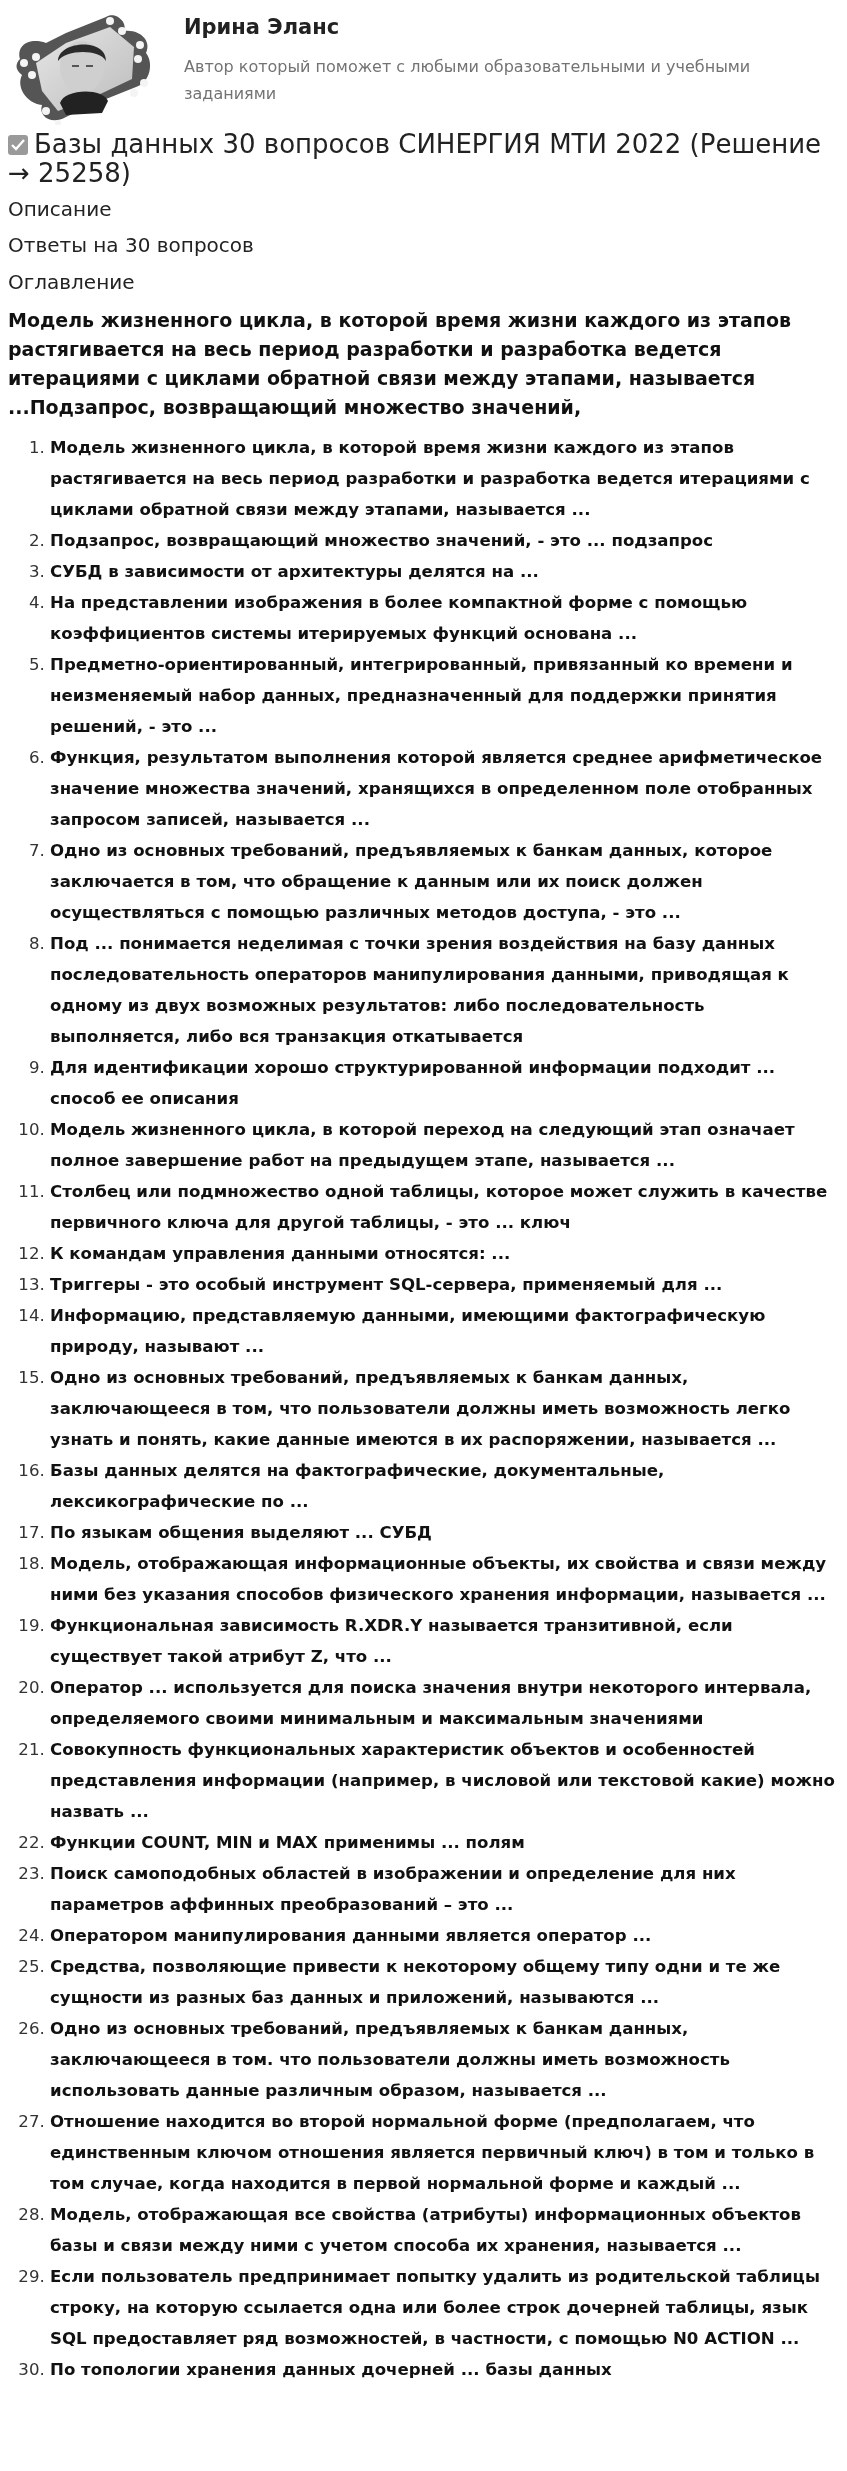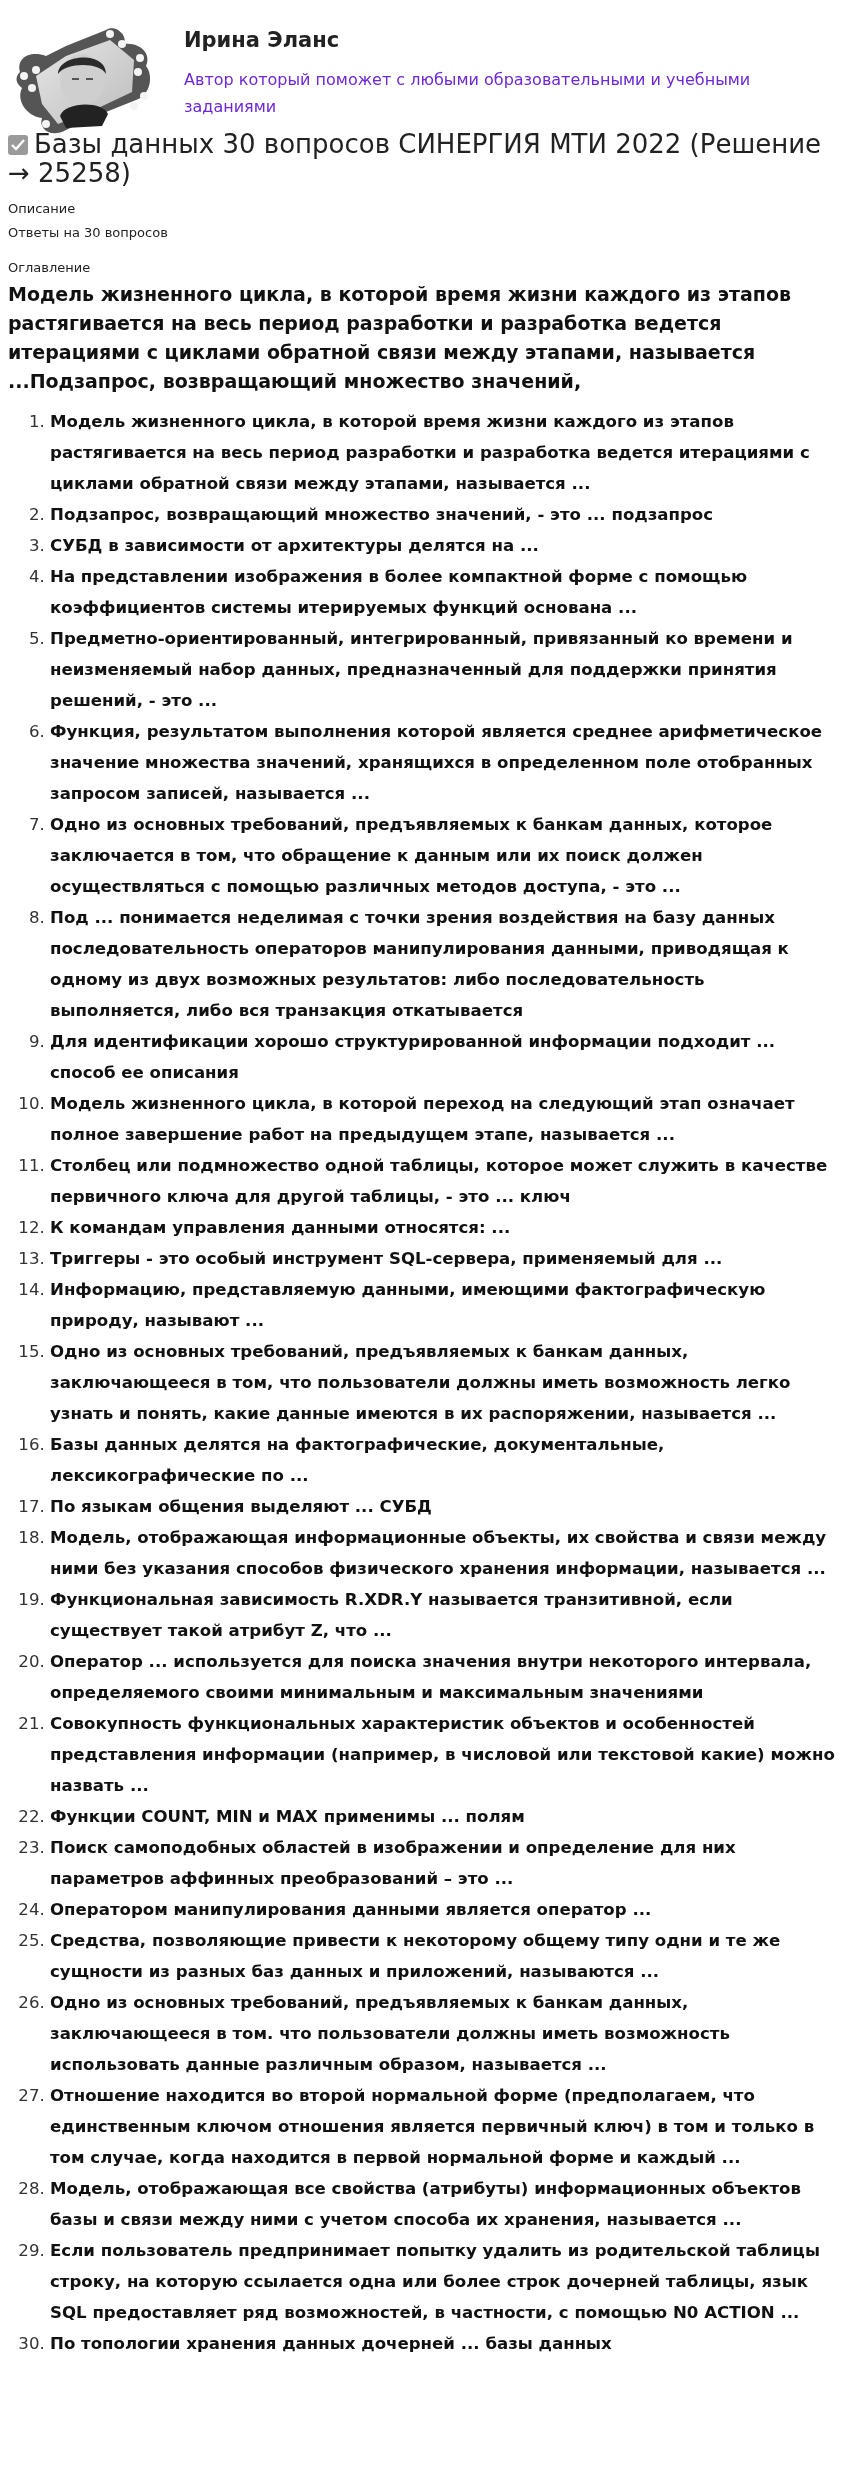--- a/index.html
+++ b/index.html
@@ -5,49 +5,49 @@
   html, body { margin: 0; padding: 0; background: #ffffff; }
   body {
     width: 847px;
     font-family: "DejaVu Sans", sans-serif;
     color: #1a1a1a;
     overflow-x: hidden;
   }
   .author {
     display: flex;
     align-items: flex-start;
-    padding: 20px 0 0 6px;
+    padding: 7px 0 0 6px;
     height: 122px;
     box-sizing: border-box;
   }
   .avatar {
     width: 160px; height: 118px;
     flex: 0 0 160px;
     position: relative;
   }
   .author-info { margin-left: 18px; padding-top: 4px; }
   .author-name {
     font-size: 21px; font-weight: bold; color: #222;
     margin: 4px 0 14px 0;
   }
   .author-bio {
-    font-size: 16px; line-height: 27px; color: #6d28d9;
+    font-size: 16px; line-height: 27px; color: #737373;
     width: 590px;
   }
   .doc-title {
     font-size: 26px; line-height: 29px; color: #222;
     margin: 8px 8px 0 8px;
   }
   .check-icon {
     display: inline-block; width: 20px; height: 20px;
     background: #9a9a9a; border-radius: 3px; vertical-align: -2px;
     margin-right: 6px; position: relative;
   }
   .check-icon svg { position: absolute; left: 2px; top: 2px; }
-  .label { font-size: 13px; color: #222; margin: 0 8px; }
+  .label { font-size: 20px; color: #222; margin: 12px 8px; }
   .desc-label { margin-top: 10px; line-height: 22px; }
   .desc-value { line-height: 26px; }
   .toc-label { margin-top: 10px; line-height: 24px; }
   .lead {
     font-size: 19px; font-weight: bold; line-height: 29px;
     margin: 0 8px; color: #111;
     height: 116px; overflow: hidden;
   }
   ol.questions {
     margin: 10px 0 0 0; padding: 0 0 0 50px;

